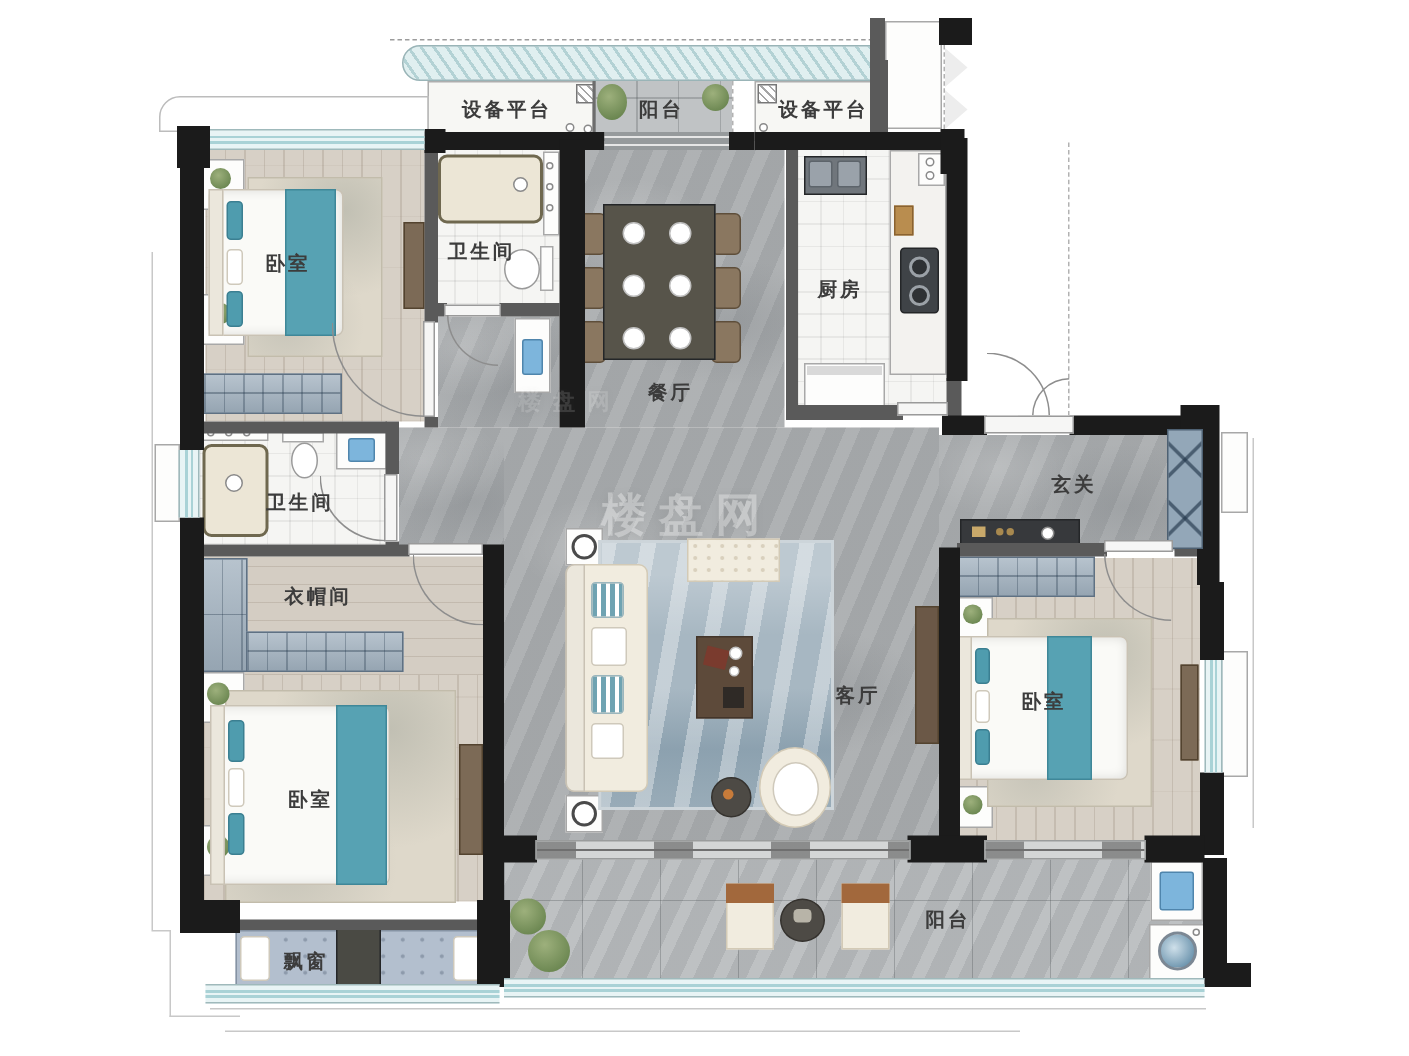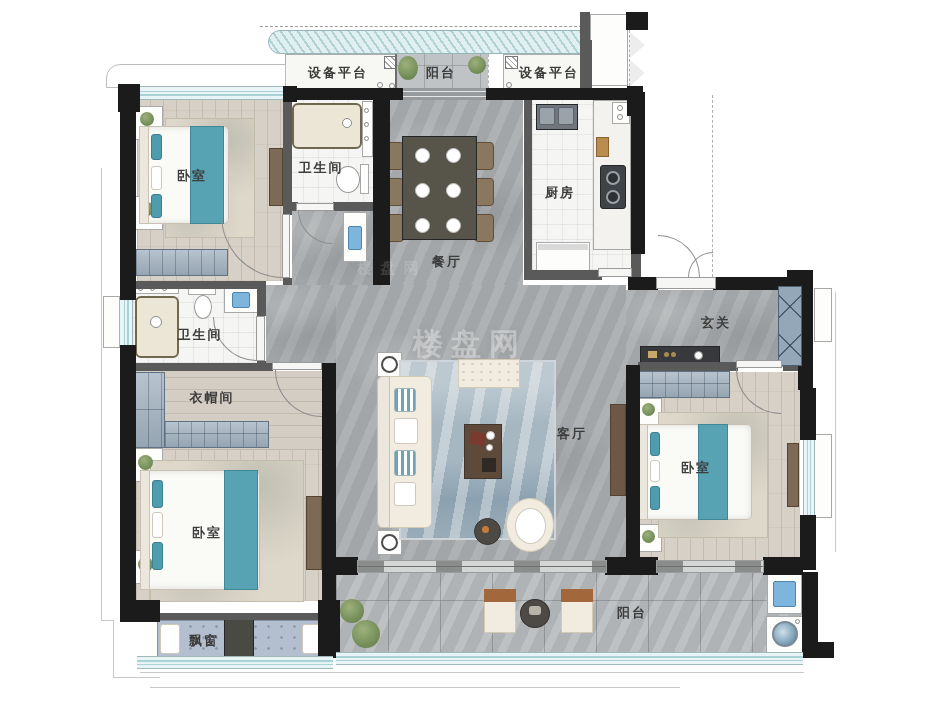--- a/index.html
+++ b/index.html
@@ -83,21 +83,21 @@
   .wcb{z-index:12;background:#fff;border:1px solid #9a9a9a;border-radius:50%;}
   .seat{z-index:12;background:#b3bfce;border:1px solid #8693a3;background-image:radial-gradient(circle,#8d9aab 1px,transparent 1.6px);background-size:13px 11px;}
   
   .leaf{z-index:36;background:#f6f6f5;border:1px solid #9a9a9a;}
   .arc-bl{z-index:37;border-left:1px solid #8d8d8d;border-bottom:1px solid #8d8d8d;border-bottom-left-radius:100%;}
   .arc-tr{z-index:37;border-top:1px solid #8d8d8d;border-right:1px solid #8d8d8d;border-top-right-radius:100%;}
   .arc-tl{z-index:37;border-top:1px solid #8d8d8d;border-left:1px solid #8d8d8d;border-top-left-radius:100%;}
   .tri{z-index:37;width:0;height:0;border-top:13px solid transparent;border-bottom:13px solid transparent;border-left:15px solid #ededed;}
   
   .lbl{z-index:50;font-size:13px;font-weight:bold;color:#3c3c3c;letter-spacing:2px;white-space:nowrap;transform:translate(-50%,-50%);}
-  .wm{z-index:40;color:#fff;opacity:.30;font-weight:bold;letter-spacing:8px;white-space:nowrap;transform:translate(-50%,-50%);text-shadow:0 0 5px rgba(110,110,110,.5);margin-left:12px;}
+  .wm{z-index:40;color:#fff;opacity:.30;font-weight:bold;letter-spacing:8px;white-space:nowrap;transform:translate(-50%,-50%);text-shadow:0 0 5px rgba(110,110,110,.5);}
 </style>
 </head>
 <body>
 
 <div class="plan">
 
   <div class="a wood" style="left:137px;top:100px;width:146px;height:181px"></div>
   <div class="a tilef" style="left:288px;top:100px;width:85px;height:103px"></div>
   <div class="a marble" style="left:390px;top:100px;width:133px;height:185px"></div>
   <div class="a marble" style="left:292px;top:211px;width:81px;height:74px"></div>
@@ -359,19 +359,19 @@
   <div class="a lbl" style="left:338px;top:73px">设备平台</div>
   <div class="a lbl" style="left:441px;top:73px">阳台</div>
   <div class="a lbl" style="left:549px;top:73px">设备平台</div>
   <div class="a lbl" style="left:192px;top:176px">卧室</div>
   <div class="a lbl" style="left:321px;top:168px">卫生间</div>
   <div class="a lbl" style="left:447px;top:262px">餐厅</div>
   <div class="a lbl" style="left:560px;top:193px">厨房</div>
   <div class="a lbl" style="left:716px;top:323px">玄关</div>
   <div class="a lbl" style="left:200px;top:335px">卫生间</div>
   <div class="a lbl" style="left:212px;top:398px">衣帽间</div>
-  <div class="a lbl" style="left:572px;top:434px">客厅</div>
+  <div class="a lbl" style="left:572px;top:464px">客厅</div>
   <div class="a lbl" style="left:696px;top:468px">卧室</div>
   <div class="a lbl" style="left:207px;top:533px">卧室</div>
   <div class="a lbl" style="left:204px;top:641px">飘窗</div>
   <div class="a lbl" style="left:632px;top:613px">阳台</div>
 
 </div>
 
 </body></html>

